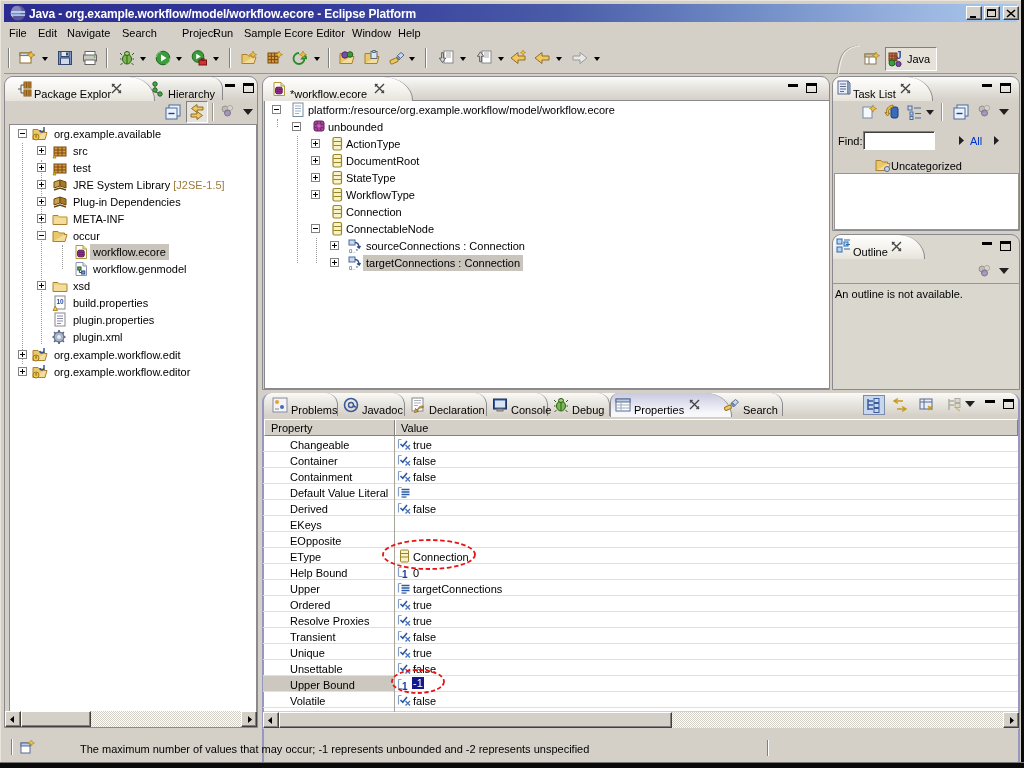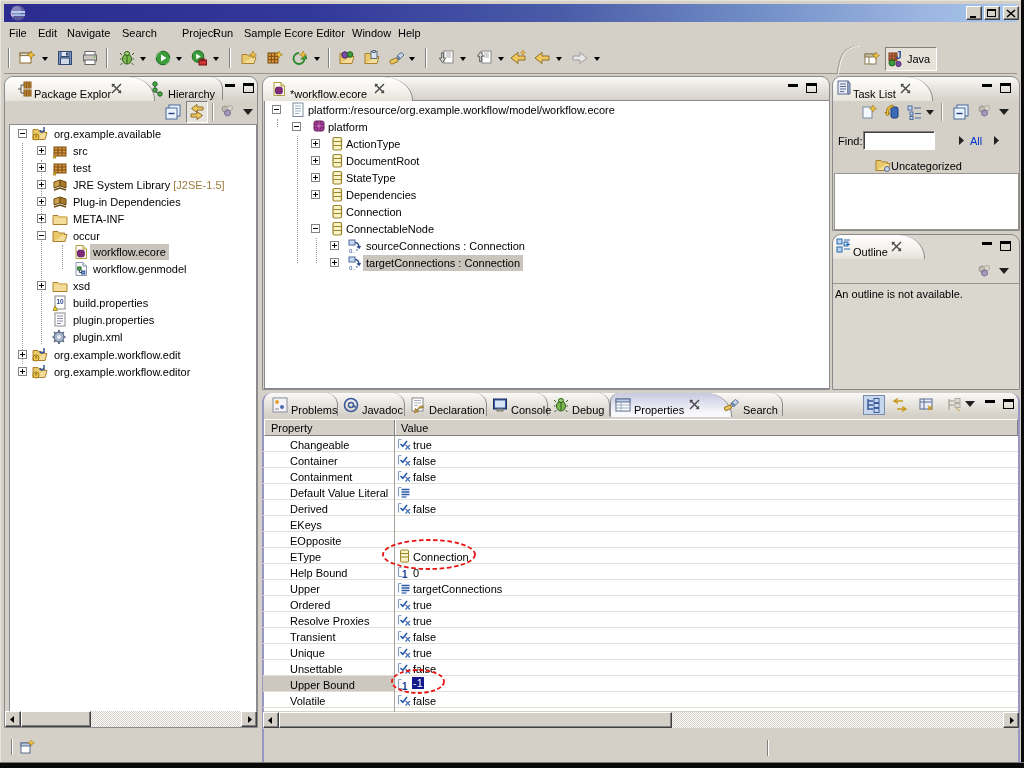--- a/index.html
+++ b/index.html
@@ -42,20 +42,21 @@
 </style></head><body>
 
 <div id="title" class="abs">
 <svg class="abs" style="left:6px;top:1px" width="16" height="16" viewBox="0 0 16 16">
       <circle cx="8" cy="8" r="7.5" fill="#5a5a9a"></circle>
       <circle cx="6.5" cy="6" r="5" fill="#8585bb"></circle>
       <rect x="1" y="6" width="14" height="2" fill="#b8cef0"></rect>
       <rect x="1" y="9.2" width="14" height="1.8" fill="#a8c0e8"></rect>
       <path d="M1,8 A7.5,7.5 0 0,0 3,12" stroke="#e8b8d0" fill="none"></path>
     </svg>
+<div class="t">Java - org.example.workflow/model/workflow.ecore - Eclipse Platform</div>
 </div>
 <div class="wbtn" style="left:966px;top:6px">
     <div class="abs" style="left:3px;top:9px;width:6px;height:2px;background:#000"></div>
   </div>
 <div class="wbtn" style="left:984px;top:6px">
     <div class="abs" style="left:2px;top:2px;width:9px;height:8px;border:1px solid #000;border-top:2px solid #000"></div>
   </div>
 <div class="wbtn" style="left:1003px;top:6px">
     <svg class="abs" style="left:2px;top:2px" width="10" height="9" viewBox="0 0 10 9">
       <path d="M1 1 L9 8 M9 1 L1 8" stroke="#000" stroke-width="1.6"></path>
@@ -415,21 +416,21 @@
 <div class="abs" style="left:297px;top:136px;width:1px;height:127px;border-left:1px dotted #9a9a9a"></div>
 <div class="abs" style="left:316px;top:238px;width:1px;height:25px;border-left:1px dotted #9a9a9a"></div>
 <div class="abs" style="left:308px;top:104px;white-space:nowrap">platform:/resource/org.example.workflow/model/workflow.ecore</div>
 <div class="expbox abs" style="left:272px;top:105px">
     <div class="h"></div>
   </div>
 <svg class="abs" style="left:290px;top:102px" width="16" height="16" viewBox="0 0 16 16">
     <rect x="3" y="1" width="10" height="13.5" fill="#fff" stroke="#7a8a9a"></rect>
     <path d="M5 4 h6 M5 6.5 h6 M5 9 h6 M5 11.5 h4" stroke="#9ab0c8"></path>
   </svg>
-<div class="abs" style="left:328px;top:121px;white-space:nowrap">platform</div>
+<div class="abs" style="left:328px;top:121px;white-space:nowrap">unbounded</div>
 <div class="expbox abs" style="left:292px;top:122px">
     <div class="h"></div>
   </div>
 <svg class="abs" style="left:311px;top:119px" width="16" height="16" viewBox="0 0 16 16">
     <rect x="3" y="2" width="10" height="10" rx="2" fill="#a844a0" stroke="#6a2058"></rect>
     <path d="M3 5.3 h10 M3 8.6 h10 M6.3 2 v10 M9.6 2 v10" stroke="#7a2870"></path>
     <rect x="6.3" y="5.3" width="3.3" height="3.3" fill="#c86ab8"></rect>
   </svg>
 <div class="abs" style="left:346px;top:138px;white-space:nowrap">ActionType</div>
 <div class="expbox abs" style="left:311px;top:139px">
@@ -451,21 +452,21 @@
   </svg>
 <div class="abs" style="left:346px;top:172px;white-space:nowrap">StateType</div>
 <div class="expbox abs" style="left:311px;top:173px">
     <div class="h"></div>
     <div class="v"></div>
   </div>
 <svg class="abs" style="left:329px;top:170px" width="16" height="16" viewBox="0 0 16 16">
     <rect x="4" y="1.5" width="8.5" height="12.5" rx="1.5" fill="#f8f2c8" stroke="#9a8428" stroke-width="1.2"></rect>
     <path d="M4.5 5.5 h7.5 M4.5 9.5 h7.5" stroke="#9a8428" stroke-width="1.2"></path>
   </svg>
-<div class="abs" style="left:346px;top:189px;white-space:nowrap">Dependencies</div>
+<div class="abs" style="left:346px;top:189px;white-space:nowrap">WorkflowType</div>
 <div class="expbox abs" style="left:311px;top:190px">
     <div class="h"></div>
     <div class="v"></div>
   </div>
 <svg class="abs" style="left:329px;top:187px" width="16" height="16" viewBox="0 0 16 16">
     <rect x="4" y="1.5" width="8.5" height="12.5" rx="1.5" fill="#f8f2c8" stroke="#9a8428" stroke-width="1.2"></rect>
     <path d="M4.5 5.5 h7.5 M4.5 9.5 h7.5" stroke="#9a8428" stroke-width="1.2"></path>
   </svg>
 <div class="abs" style="left:346px;top:206px;white-space:nowrap">Connection</div>
 <svg class="abs" style="left:329px;top:204px" width="16" height="16" viewBox="0 0 16 16">
@@ -845,18 +846,19 @@
       <path d="M2 0 L6 3.5 L2 7 z" fill="#000"></path>
     </svg>
 </div>
 <div class="abs" style="left:4px;top:736px;width:1013px;height:24px">
 <div class="abs" style="left:7px;top:3px;width:2px;height:16px;border-left:1px solid #808080;border-right:1px solid #fff"></div>
 <svg class="abs" style="left:16px;top:3px" width="16" height="16" viewBox="0 0 16 16">
       <rect x="1" y="4" width="9" height="10" fill="#fff" stroke="#5a6a90"></rect>
       <rect x="1" y="4" width="9" height="3" fill="#b8cce4" stroke="#5a6a90"></rect>
       <path d="M11.5 1 l0.9 2.1 2.1 0.9 -2.1 0.9 -0.9 2.1 -0.9-2.1 L7.5 4 l2.1-0.9z" fill="#f0c040" stroke="#a07818" stroke-width="0.5"></path>
     </svg>
+<div class="abs" style="left:76px;top:7px">The maximum number of values that may occur; -1 represents unbounded and -2 represents unspecified</div>
 <div class="abs" style="left:763px;top:4px;width:2px;height:16px;border-left:1px solid #808080;border-right:1px solid #fff"></div>
 </div>
 <div class="abs" style="left:0;top:0;width:1024px;height:1px;background:#e8e4dc"></div>
 <div class="abs" style="left:0;top:0;width:1px;height:768px;background:#e8e4dc"></div>
 <div class="abs" style="left:1021px;top:0;width:3px;height:768px;background:#0a0a0a"></div>
 <div class="abs" style="left:0;top:763px;width:1024px;height:5px;background:#0a0a0a"></div>
 <div class="abs" style="left:0;top:762px;width:1024px;height:1px;background:#777"></div>
 </body></html>

